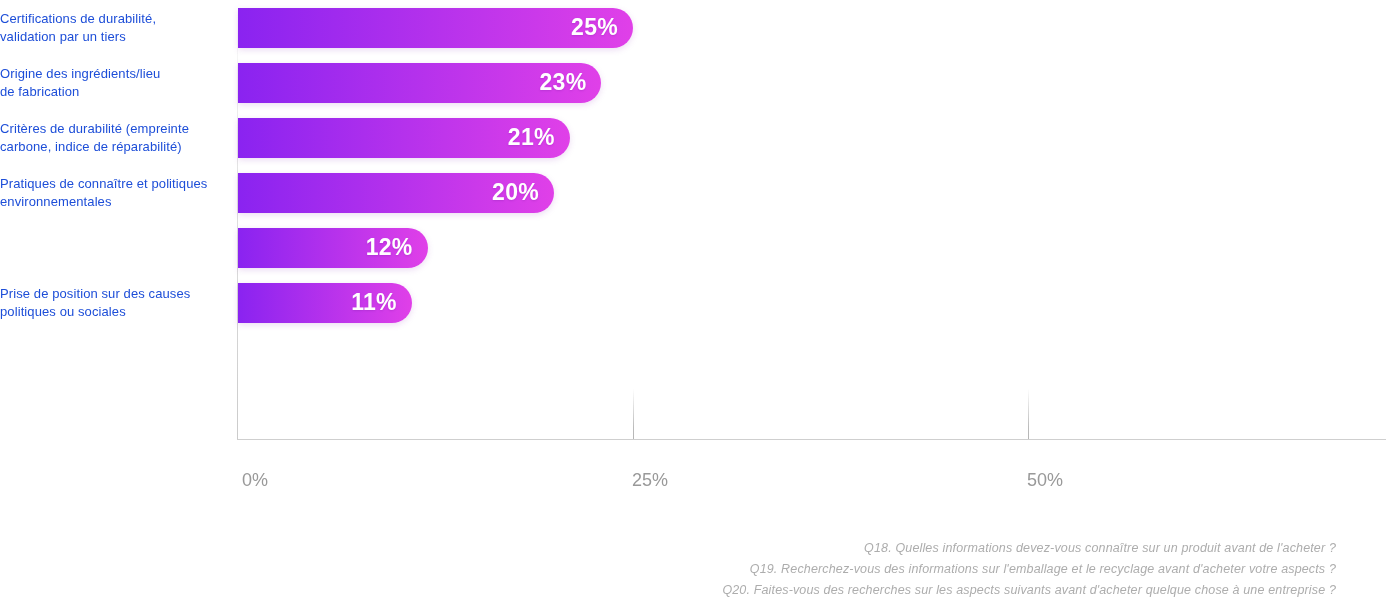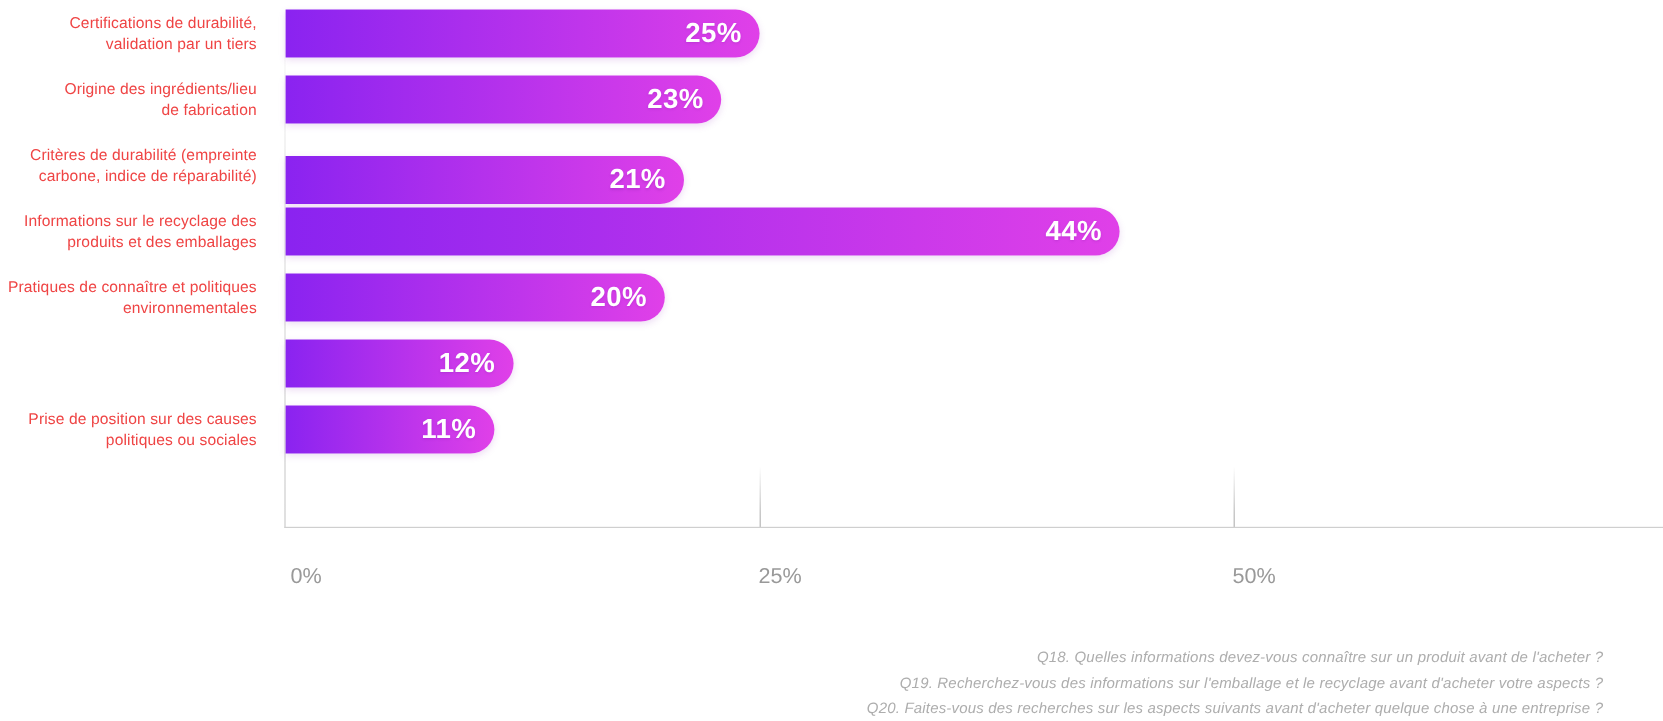--- a/index.html
+++ b/index.html
@@ -78,24 +78,24 @@
     position: relative;
     height: 55px;
   }
 
   .cat-label {
     position: absolute;
     left: 0;
     width: 214px;
     top: 50%;
     transform: translateY(-50%);
-    text-align: right;
+    text-align: left;
     font-size: 13px;
     line-height: 18px;
-    color: #ef4444;
+    color: #1d4ed8;
     letter-spacing: 0.1px;
     white-space: pre-line;
   }
 
   .bar-track {
     position: absolute;
     left: 238px;
     top: 50%;
     transform: translateY(-50%);
     height: 40px;
@@ -183,31 +183,22 @@
           <div class="bar-track">
             <div class="bar" style="width: 363.4px; background: linear-gradient(to right, rgb(138, 35, 240) 0%, rgb(224, 64, 232) 100%);">
               <span class="bar-value">23%</span>
             </div>
           </div>
         </div>
         <div class="bar-row">
           <div class="cat-label">Critères de durabilité (empreinte
 carbone, indice de réparabilité)</div>
           <div class="bar-track">
-            <div class="bar" style="width: 331.8px; background: linear-gradient(to right, rgb(138, 35, 240) 0%, rgb(224, 64, 232) 100%); margin-top: 12px;">
+            <div class="bar" style="width: 331.8px; background: linear-gradient(to right, rgb(138, 35, 240) 0%, rgb(224, 64, 232) 100%);">
               <span class="bar-value">21%</span>
-            </div>
-          </div>
-        </div>
-        <div class="bar-row">
-          <div class="cat-label">Informations sur le recyclage des
-produits et des emballages</div>
-          <div class="bar-track">
-            <div class="bar" style="width: 695.2px; background: linear-gradient(to right, rgb(138, 35, 240) 0%, rgb(224, 64, 232) 100%);">
-              <span class="bar-value">44%</span>
             </div>
           </div>
         </div>
         <div class="bar-row">
           <div class="cat-label">Pratiques de connaître et politiques
 environnementales</div>
           <div class="bar-track">
             <div class="bar" style="width: 316px; background: linear-gradient(to right, rgb(138, 35, 240) 0%, rgb(224, 64, 232) 100%);">
               <span class="bar-value">20%</span>
             </div>

